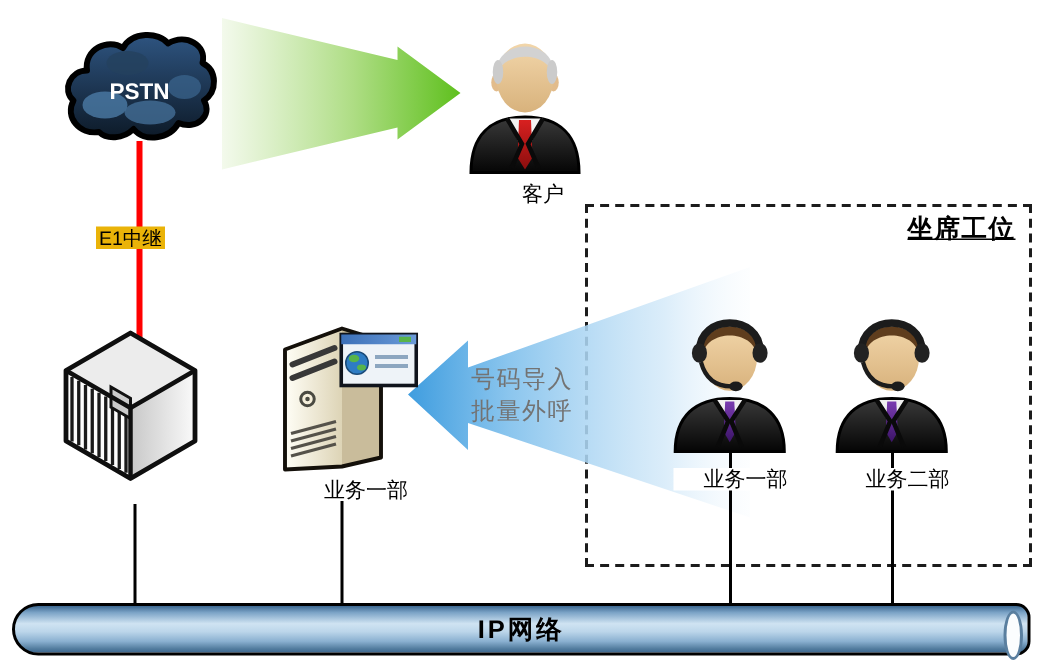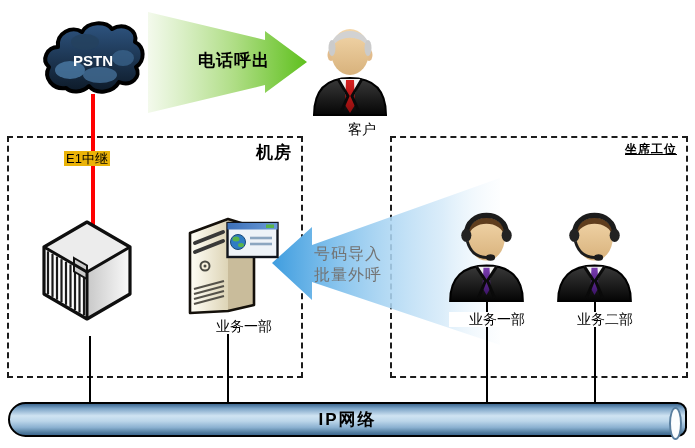--- a/index.html
+++ b/index.html
@@ -1,21 +1,21 @@
 <!DOCTYPE html>
 <html><head>
 <meta charset="utf-8">
 <style>
   html,body{margin:0;padding:0;background:#fff;}
   .canvas{position:relative;width:695px;height:448px;background:#fff;overflow:hidden;
           font-family:"Liberation Sans","DejaVu Sans",sans-serif;color:#000;}
   .abs{position:absolute;}
   .dashed-box{position:absolute;border:2px dashed #1c1c1c;box-sizing:border-box;background:transparent;}
   .box-title{position:absolute;top:3px;right:9px;font-weight:bold;font-size:17px;letter-spacing:1px;}
-  .box-title.underlined{font-size:12px;text-decoration:underline;}
+  .box-title.underlined{font-size:17px;text-decoration:underline;}
   .node-label{position:absolute;font-size:14px;text-align:right;background:#fff;line-height:15px;}
   .vline{position:absolute;width:2px;background:#000;}
   .redline{position:absolute;width:4px;background:#ff0000;}
   .small-label{position:absolute;font-size:13px;background:#eab308;padding:0 2px;line-height:15px;}
   .arrow-text{position:absolute;font-weight:bold;font-size:17px;letter-spacing:1px;}
   .beam-text{position:absolute;font-size:16px;line-height:21px;color:#737373;letter-spacing:1px;}
   .pipe{position:absolute;left:8px;top:402px;width:679px;height:35px;box-sizing:border-box;
         border:2px solid #000;border-radius:22px 12px 12px 22px;
         background:linear-gradient(180deg,#3d6890 0%,#7ba3c6 14%,#cfe3f2 38%,#bcd6ea 55%,#8ab0d0 76%,#527c9e 92%,#3d6890 100%);}
   .pipe-cap{position:absolute;right:3px;top:3px;width:13px;height:33px;border-radius:50%;
@@ -69,31 +69,27 @@
         <stop offset="0" stop-color="#7a3cb0"></stop>
           <stop offset="1" stop-color="#3c1468"></stop>
       </linearGradient>
       <linearGradient id="titleBar" x1="0" y1="0" x2="1" y2="0">
         <stop offset="0" stop-color="#3c70b8"></stop>
           <stop offset="1" stop-color="#6b9bd8"></stop>
       </linearGradient>
     </defs>
   </svg>
 
-  <div class="dashed-box" style="left:7px;top:136px;width:296px;height:242px;">
-    <span class="box-title">机房</span>
-  </div>
   <div class="dashed-box" style="left:390px;top:136px;width:298px;height:242px;">
     <span class="box-title underlined">坐席工位</span>
   </div>
 
   <svg class="abs" style="left:145px;top:4px;" width="166" height="114" viewBox="0 0 166 114">
     <polygon points="3,8 120,36 120,27 162,58 120,89 120,81 3,109" fill="url(#greenBeam)"></polygon>
   </svg>
-  <div class="arrow-text" style="left:198px;top:49px;">电话呼出</div>
 
   <svg class="abs" style="left:268px;top:175px;" width="237" height="176" viewBox="0 0 237 176">
     <polygon points="4,88 44,52 44,70 232,3 232,170 44,107 44,125" fill="url(#blueBeam)"></polygon>
   </svg>
   <div class="beam-text" style="left:314px;top:243px;">
     <div>号码导入</div>
     <div>批量外呼</div>
   </div>
 
   <div class="redline" style="left:91px;top:94px;height:176px;"></div>

